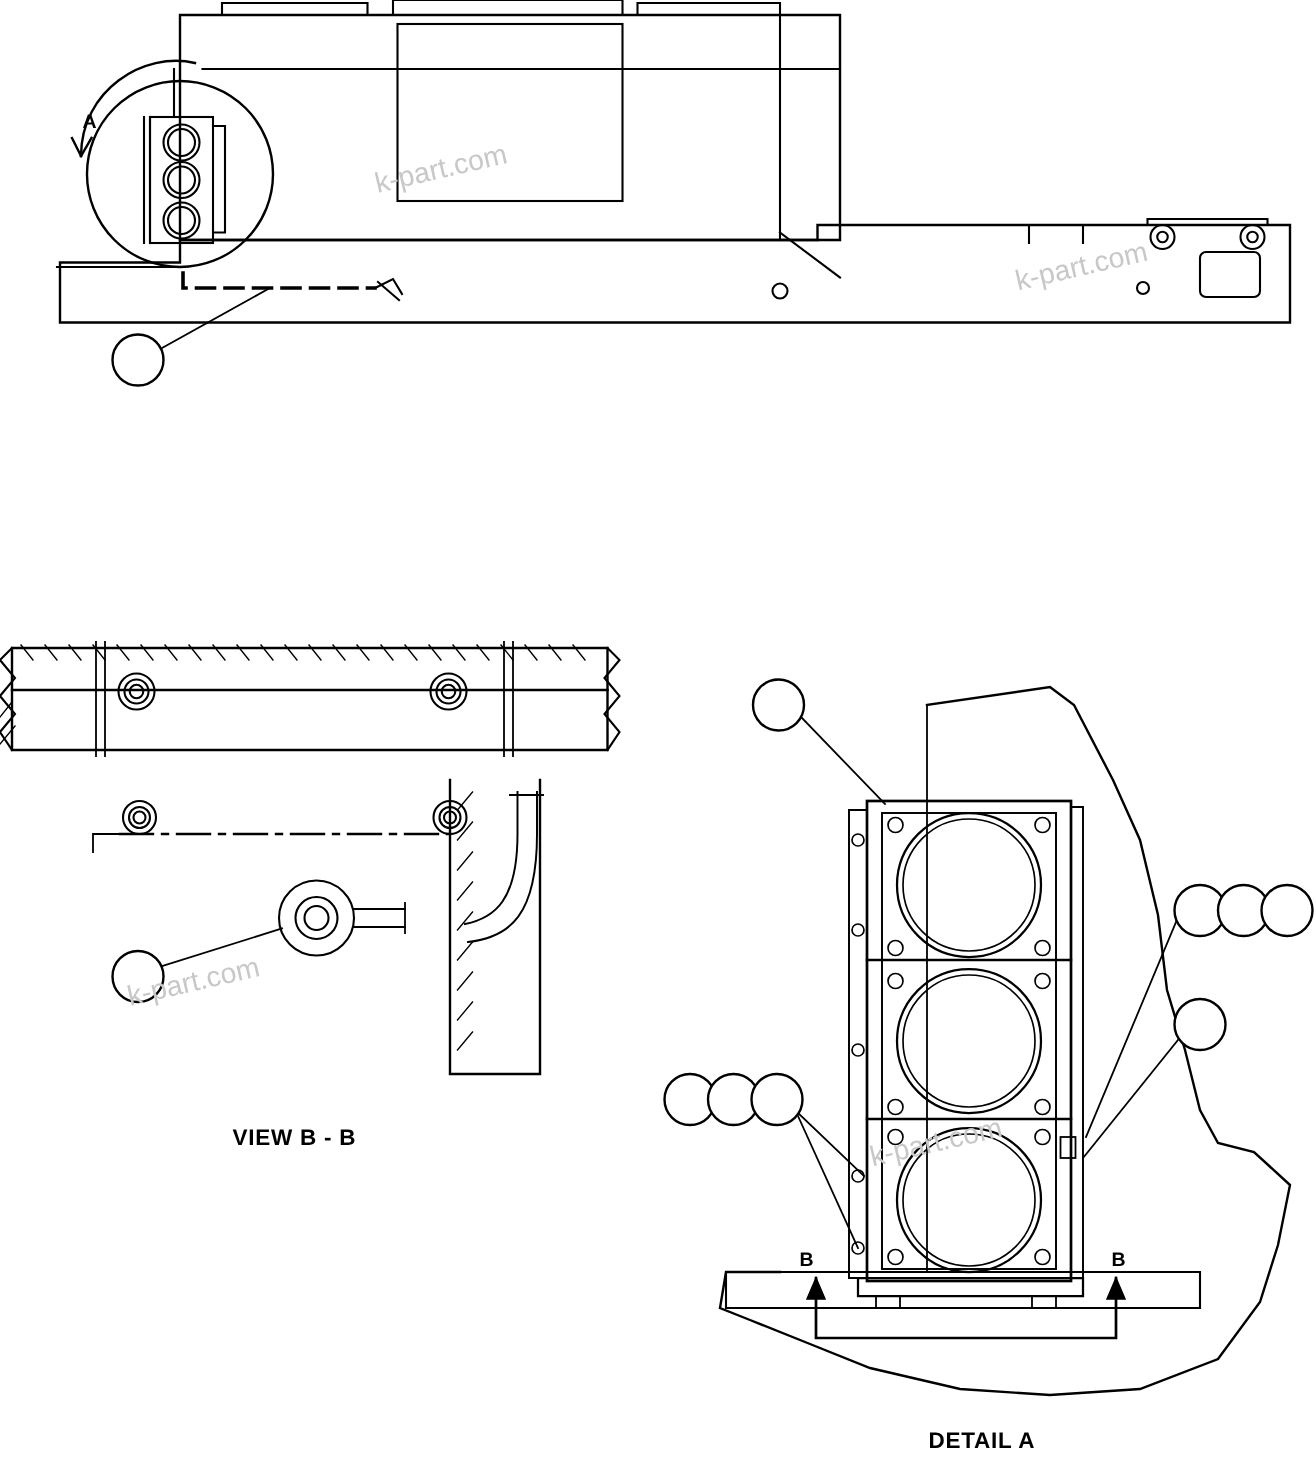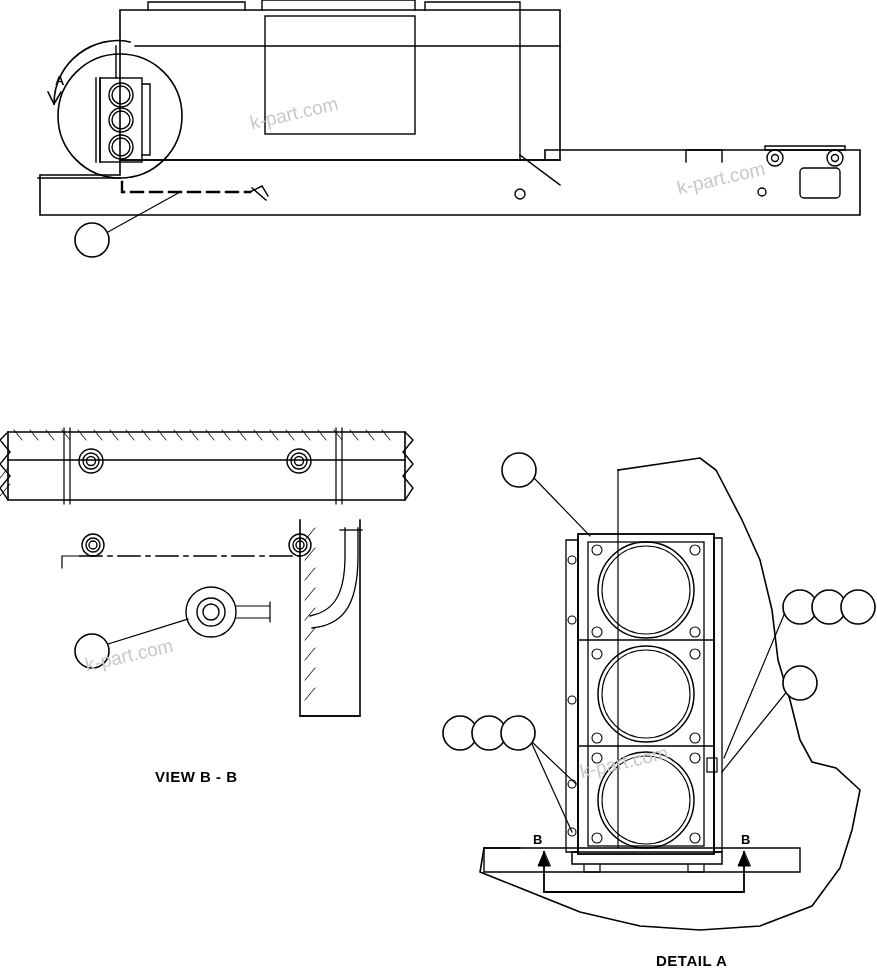--- a/index.html
+++ b/index.html
@@ -232,25 +232,25 @@
       <circle cx="858" cy="607" r="17" fill="#ffffff" stroke-width="1.6"></circle>
       <circle cx="800" cy="683" r="17" fill="#ffffff" stroke-width="1.6"></circle>
       <circle cx="460" cy="733" r="17" fill="#ffffff" stroke-width="1.6"></circle>
       <circle cx="489" cy="733" r="17" fill="#ffffff" stroke-width="1.6"></circle>
       <circle cx="518" cy="733" r="17" fill="#ffffff" stroke-width="1.6"></circle>
     </g>
   </svg>
 
   <div class="lbl lbl-small" style="left:55px; top:73px;">A</div>
 
-  <div class="lbl lbl-view" style="left:155px; top:768px;">VIEW B - B</div>
+  <div class="lbl lbl-view" style="left:155px; top:750px;">VIEW B - B</div>
 
   <div class="lbl lbl-small" style="left:533px; top:832px;">B</div>
   <div class="lbl lbl-small" style="left:741px; top:832px;">B</div>
 
-  <div class="lbl lbl-view" style="left:619px; top:952px;margin-left:37px;">DETAIL A</div>
+  <div class="lbl lbl-view" style="left:619px; top:952px;">DETAIL A</div>
 
   <div class="wm" style="left:248px; top:113px;">k-part.com</div>
   <div class="wm" style="left:675px; top:178px;">k-part.com</div>
   <div class="wm" style="left:83px; top:655px;">k-part.com</div>
   <div class="wm" style="left:578px; top:762px;">k-part.com</div>
 
 </div>
 
 </body></html>

